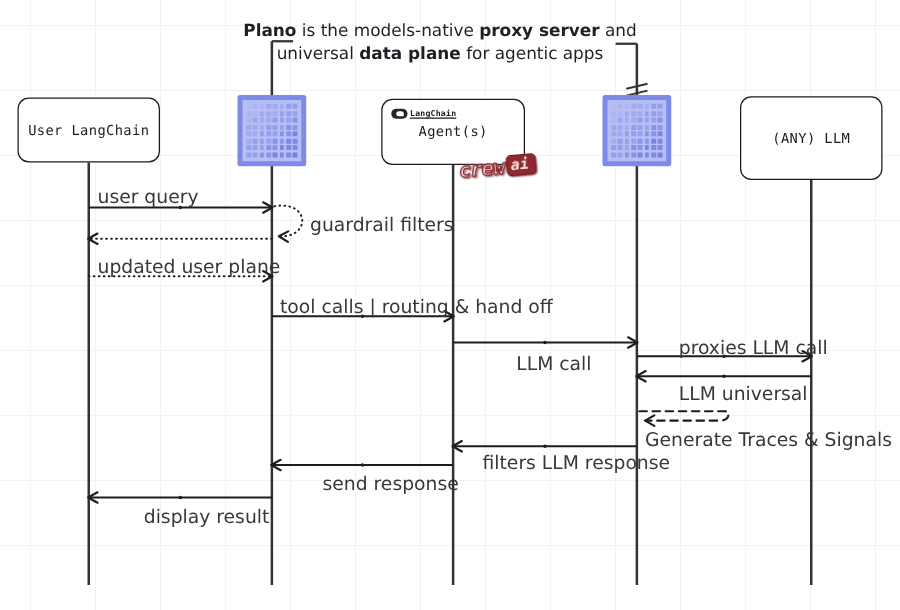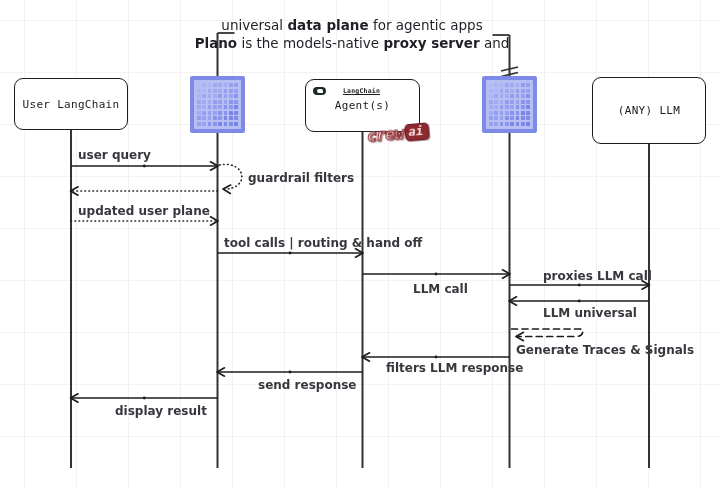--- a/index.html
+++ b/index.html
@@ -27,24 +27,24 @@
     font-family:"DejaVu Sans Mono", monospace;font-size:11px;color:#1c1c1c;
     letter-spacing:0.3px;
   }
   .plano-icon{
     background:#b6bef4;border:4px solid #7e8ae7;border-radius:2px;
     padding:3px;display:grid;grid-template-columns:repeat(8,1fr);
     grid-template-rows:repeat(8,1fr);gap:1.5px;
   }
   .plano-icon .cell{background:#7683e6;border-radius:0.5px;}
   .msg-label{
-    position:absolute;font-size:12px;color:#39363d;white-space:nowrap;font-weight:bold;
+    position:absolute;font-size:15px;color:#39363d;white-space:nowrap;
   }
   .lc-badge{
-    position:absolute;left:7px;top:7px;display:flex;align-items:center;gap:17px;text-decoration:underline;
+    position:absolute;left:7px;top:7px;display:flex;align-items:center;gap:2px;text-decoration:underline;
   }
   .lc-pill{
     width:13px;height:8px;background:#1e2a28;border-radius:4px;
     display:flex;align-items:center;justify-content:center;
   }
   .lc-bird{width:6px;height:4px;background:#fff;border-radius:3px 3px 0 3px;}
   .lc-text{font-size:6.5px;font-weight:700;color:#1b1b1b;letter-spacing:0.2px;}
   .crewai{
     position:absolute;right:-10px;bottom:-11px;transform:rotate(-5deg);
     display:flex;align-items:center;line-height:1;
@@ -99,22 +99,22 @@
         <line x1="509.5" y1="357" x2="362.5" y2="357" stroke="#1d1d1d" stroke-width="1.6" marker-end="url(#arr)"></line>
         <circle cx="436" cy="357" r="1.4" fill="#1d1d1d"></circle>
         <line x1="362.5" y1="372" x2="217.5" y2="372" stroke="#1d1d1d" stroke-width="1.6" marker-end="url(#arr)"></line>
         <circle cx="290" cy="372" r="1.4" fill="#1d1d1d"></circle>
         <line x1="217.5" y1="398" x2="71" y2="398" stroke="#1d1d1d" stroke-width="1.6" marker-end="url(#arr)"></line>
         <circle cx="144.25" cy="398" r="1.4" fill="#1d1d1d"></circle>
       </g>
   </svg>
 
   <div class="title">
+    <div id="title-line1"><span class="b">Plano</span><span> is the models-native </span><span class="b">proxy server</span><span> and</span></div>
     <div id="title-line2"><span>universal </span><span class="b">data plane</span><span> for agentic apps</span></div>
-    <div id="title-line1"><span class="b">Plano</span><span> is the models-native </span><span class="b">proxy server</span><span> and</span></div>
   </div>
 
   <div id="actors-layer">
       <div class="actor-head actor-box" style="left: 14px; top: 78px; width: 114px; height: 52px;">
         <span>User LangChain</span>
       </div>
       <div class="actor-head plano-icon" style="left: 190px; top: 76px; width: 55px; height: 57px;">
         <span class="cell" style="opacity: 0.05;"></span>
         <span class="cell" style="opacity: 0.16;"></span>
         <span class="cell" style="opacity: 0.12;"></span>

